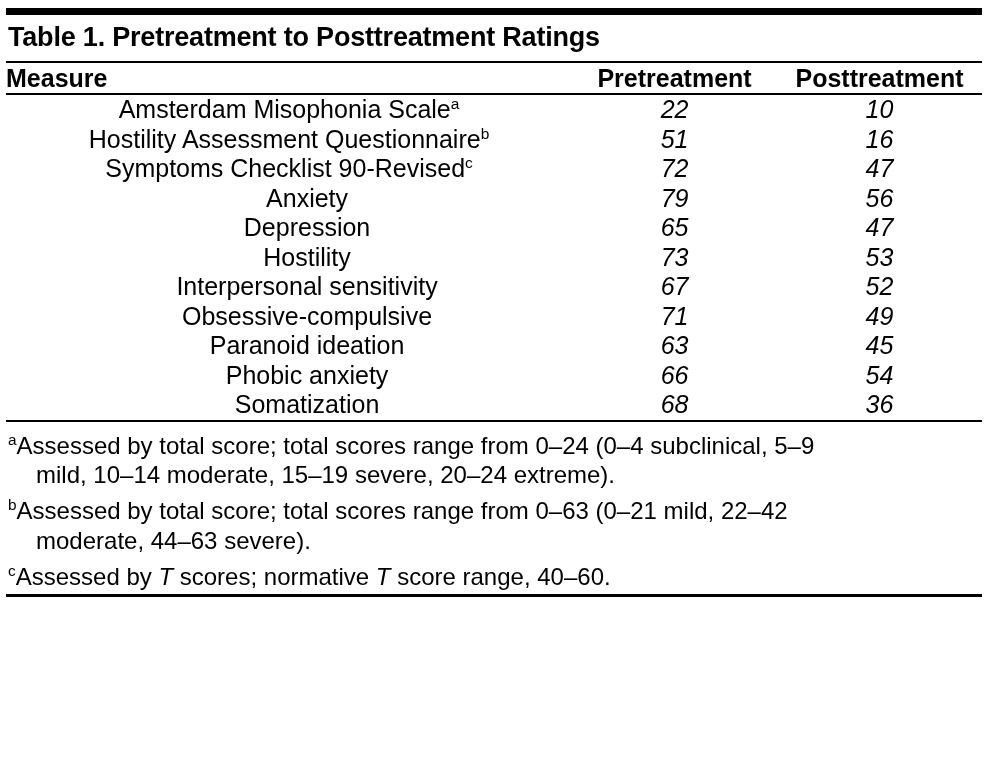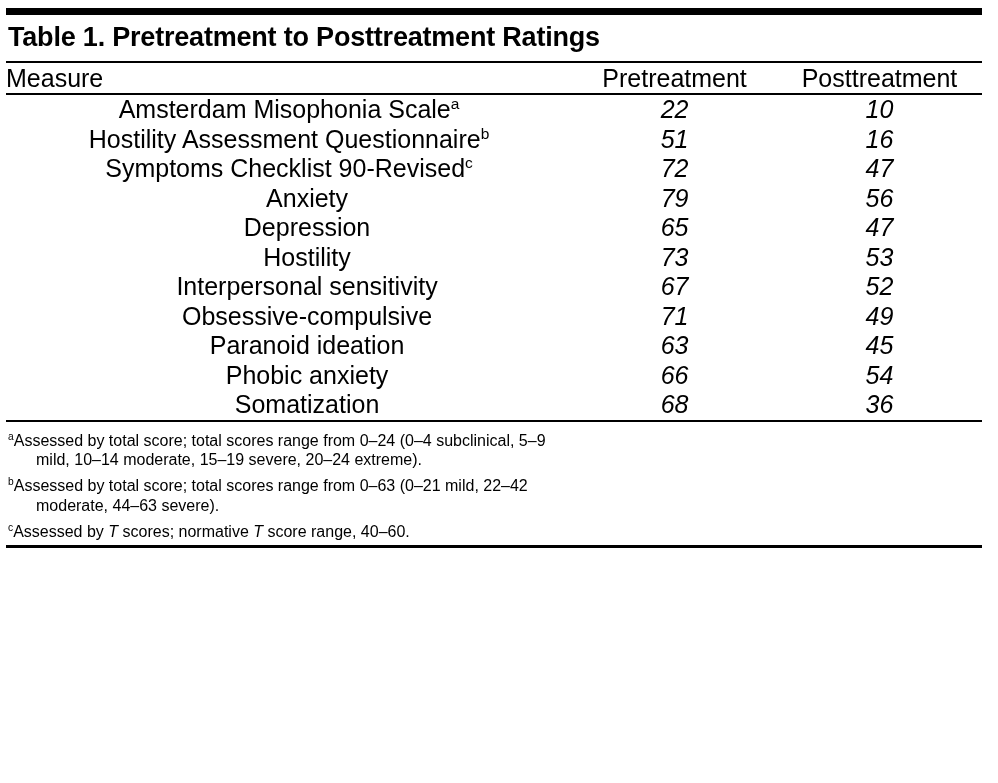--- a/index.html
+++ b/index.html
@@ -47,21 +47,21 @@
   table.data th, table.data td {
     padding: 0;
     vertical-align: baseline;
   }
   .col-measure { width: 58%; }
   .col-pre { width: 21%; }
   .col-post { width: 21%; }
 
   thead th {
     font-size: 25px;
-    font-weight: normal;
+    font-weight: bold;
     padding: 9px 2px 9px 2px;
     line-height: 1.2;
   }
   thead th.measure { text-align: left; }
   thead th.num { text-align: center; }
 
   tbody td {
     font-size: 25px;
     font-weight: normal;
     padding: 5px 2px 5px 2px;
@@ -74,21 +74,21 @@
   sup {
     font-size: 0.62em;
     vertical-align: super;
     line-height: 0;
   }
 
   .footnotes {
     padding: 6px 2px 0 2px;
   }
   .footnote {
-    font-size: 16px;
+    font-size: 24px;
     line-height: 1.24;
     padding: 3px 0 3px 0;
     text-indent: 0;
   }
   .footnote .fn-mark {
     font-size: 0.64em;
     vertical-align: super;
     line-height: 0;
   }
   .footnote .cont {

